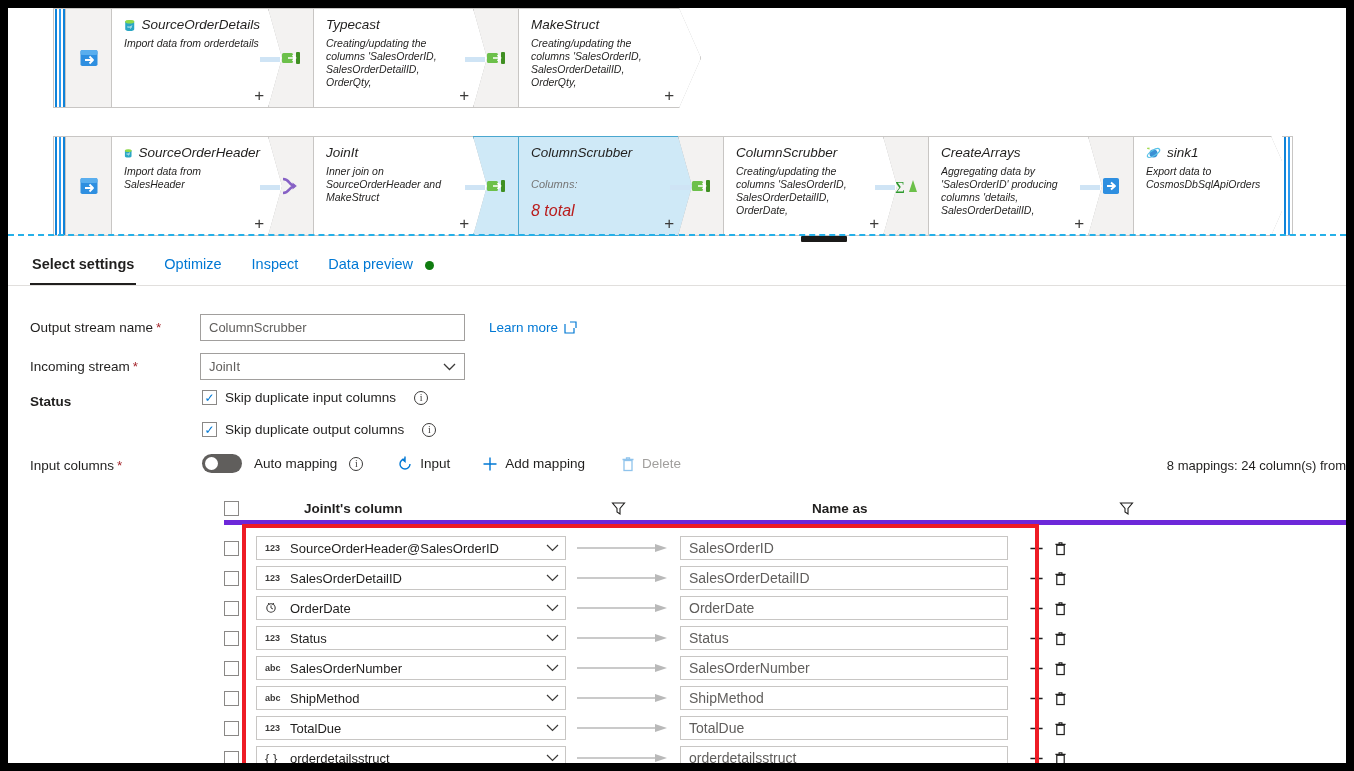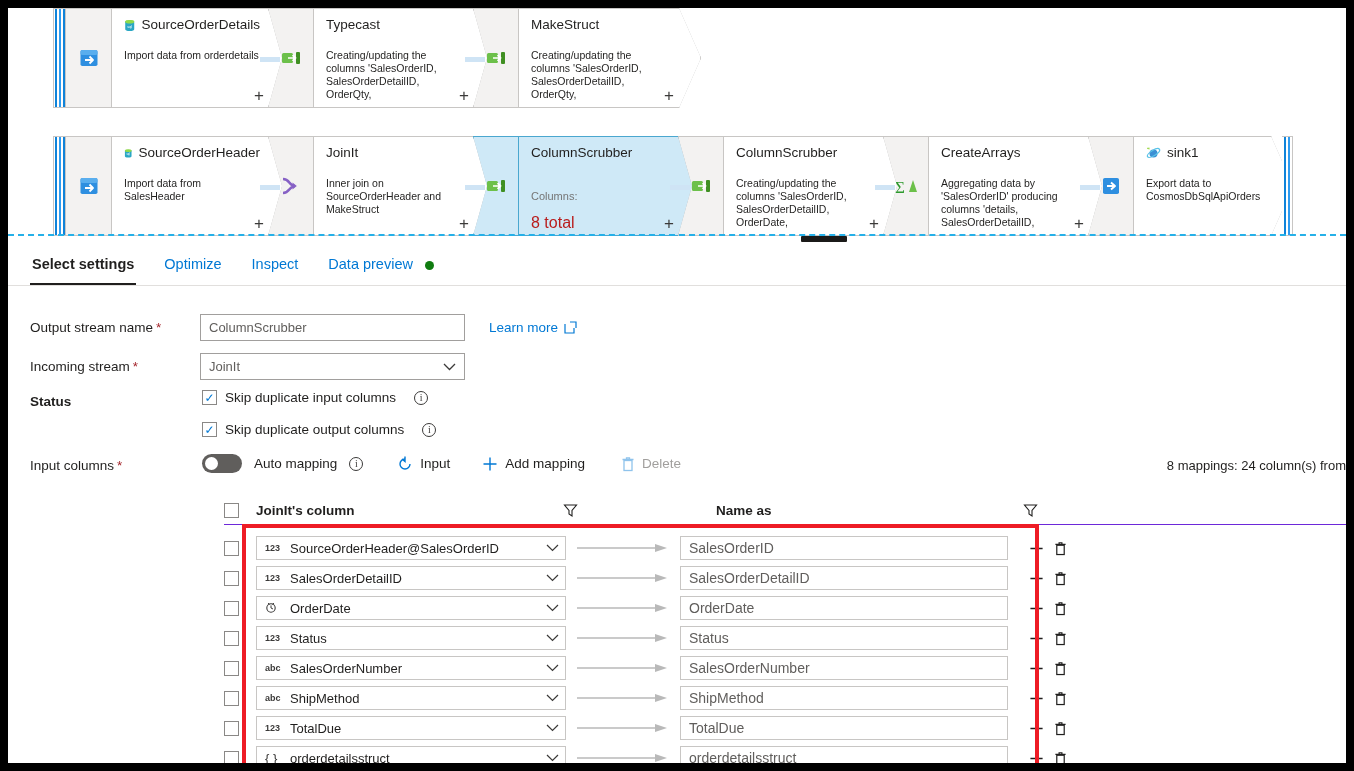--- a/index.html
+++ b/index.html
@@ -44,20 +44,21 @@
     display:flex; align-items:stretch;
     filter: drop-shadow(0.5px 0.5px 0.7px rgba(0,0,0,.28));
   }
   .node .chev {
     position:relative;
     background:#ffffff;
     border:1px solid #c8c6c4;
     clip-path: polygon(0 0, calc(100% - 22px) 0, 100% 50%, calc(100% - 22px) 100%, 0 100%);
     height:100%;
     padding:8px 30px 8px 12px;
+    font-style:italic;
   }
   .node.sel .chev { background:#cfe9f7; border-color:#4aa7cf; }
 
   .lead {
     width:45px; height:100%;
     background:#f3f2f1;
     border:1px solid #c8c6c4;
     border-right:none;
     clip-path: polygon(0 0, 100% 0, 100% 100%, 0 100%, 14px 50%);
     display:flex; align-items:center; justify-content:center;
@@ -84,21 +85,21 @@
       linear-gradient(to right,
         #ffffff 0 2px, #0f83d9 2px 4px, #ffffff 4px 6px,
         #2d9bef 6px 8px, #ffffff 8px 10px);
   }
 
   .node-title {
     font-size:13.5px; color:#201f1e; white-space:nowrap;
     display:flex; align-items:center; gap:6px; line-height:16px;
   }
   .node-desc {
-    margin-top:16px;
+    margin-top:4px;
     font-size:10.5px; line-height:13px; color:#201f1e;
     max-height:52px; overflow:hidden; white-space:pre-line;
   }
   .node .sub-label { color:#757575; font-size:11px; }
   .node .sub-val { color:#b91c1c; font-size:16px; }
 
   .plus {
     position:absolute; right:26px; bottom:4px;
     font-size:17px; color:#3b3a39; line-height:14px;
   }
@@ -182,22 +183,22 @@
   }
   .cmdbtn.disabled { color:#a19f9d; cursor:default; }
   .mapcount {
     position:absolute; right:0px; top:450px;
     font-size:13px; color:#201f1e; white-space:nowrap;
   }
 
   
   .tblhdr {
     position:absolute; left:216px; top:489px; width:1122px; height:28px;
-    border-bottom:1px solid #6d28d9;
-    display:flex; align-items:center;
+    border-bottom:5px solid #6d28d9;
+    display:flex; align-items:center;gap:48px;
   }
   .hdr-chk { width:32px; display:flex; justify-content:flex-start; }
   .hdr-cell {
     font-size:13.5px; font-weight:bold; color:#201f1e;
     display:flex; align-items:center; justify-content:space-between;
   }
   .hdr-c1 { width:330px; padding-right:8px; }
   .hdr-c2 { width:330px; padding-right:8px; margin-left:130px; }
 
   .rows { position:absolute; left:216px; top:525px; width:1122px; }

